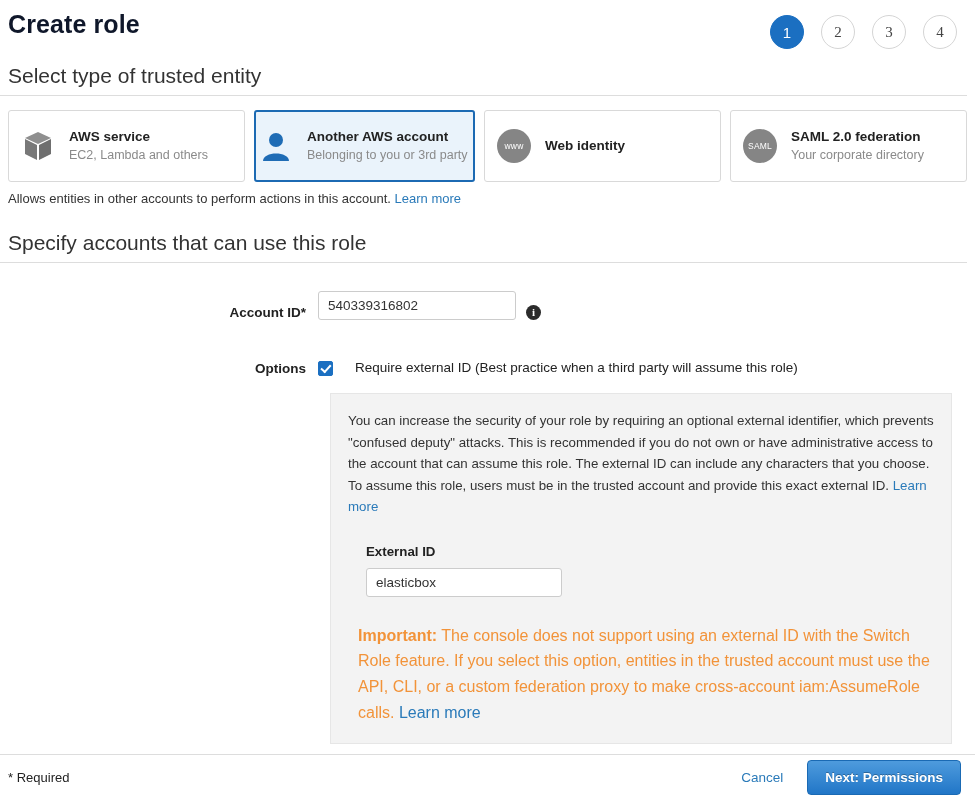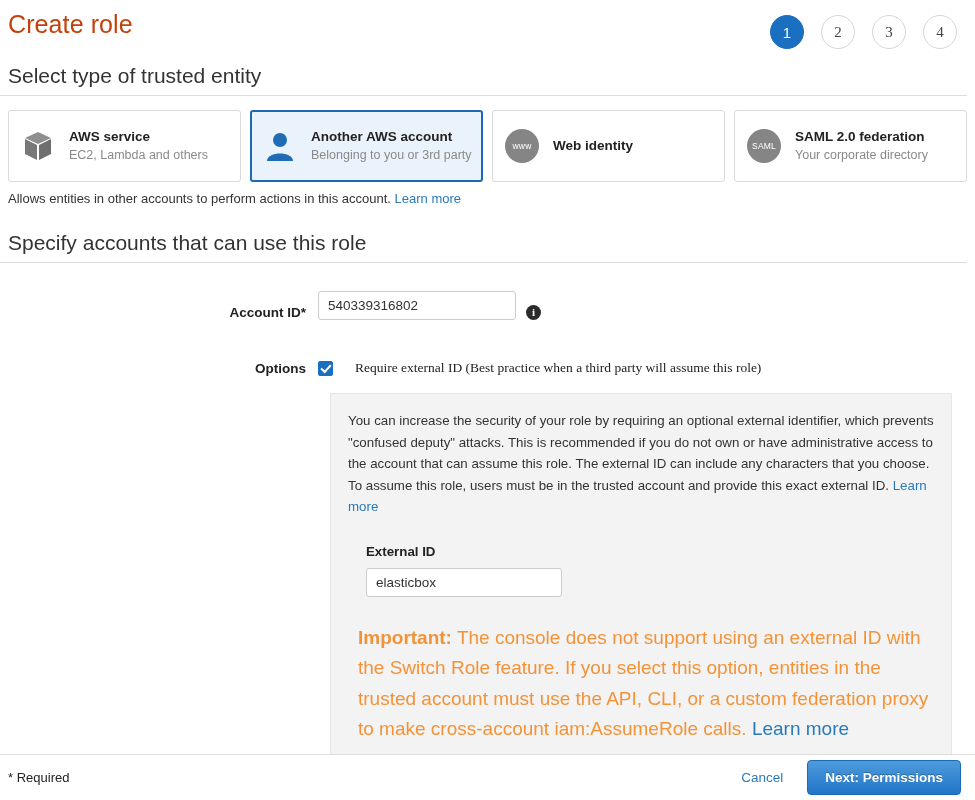--- a/index.html
+++ b/index.html
@@ -25,22 +25,22 @@
   .header {
     position: relative;
     height: 58px;
     padding: 0 16px;
   }
   .page-title {
     position: absolute;
     left: 8px;
     top: 10px;
     font-size: 25px;
-    font-weight: 400;
-    color: #c2410c;
+    font-weight: 700;
+    color: #0f172a;
     letter-spacing: 0.1px;
     text-align: center;
   }
   .steps {
     position: absolute;
     right: 18px;
     top: 15px;
     display: flex;
     gap: 17px;
   }
@@ -92,21 +92,21 @@
     background: #ffffff;
     display: flex;
     align-items: center;
     padding: 0 10px;
     gap: 12px;
     cursor: pointer;
   }
   .card.selected {
     border: 2px solid #1c6ab3;
     background: #eaf3fb;
-    padding: 0 9px;
+    padding: 0 1px;
     align-items: center;
   }
   .card-icon {
     width: 38px;
     min-width: 38px;
     height: 40px;
     display: flex;
     align-items: center;
     justify-content: center;
   }
@@ -230,21 +230,20 @@
     height: 8px;
     border: solid #ffffff;
     border-width: 0 2px 2px 0;
     transform: rotate(42deg) translate(-1px, -1px);
   }
   .check-label {
     font-size: 13.5px;
     color: #222222;
     margin-left: 22px;
     line-height: 1.2;
-    font-family: Liberation Serif, serif;
   }
 
   
   .panel {
     margin: 17px 0 0 330px;
     width: 622px;
     background: #f3f3f3;
     border: 1px solid #e6e6e6;
     padding: 16px 17px 18px 17px;
   }
@@ -256,21 +255,21 @@
   }
   .ext-block { margin: 26px 0 4px 18px; }
   .ext-label {
     font-size: 13.3px;
     font-weight: bold;
     color: #222222;
     margin-bottom: 9px;
   }
   .warn {
     margin: 26px 0 0 10px;
-    font-size: 19px;
+    font-size: 16px;
     line-height: 1.6;
     color: #f29339;
     max-width: 592px;
   }
   .warn b { color: #f29339; }
 
   .row-mfa {
     margin-top: 20px;
     padding-left: 331px;
     display: flex;

